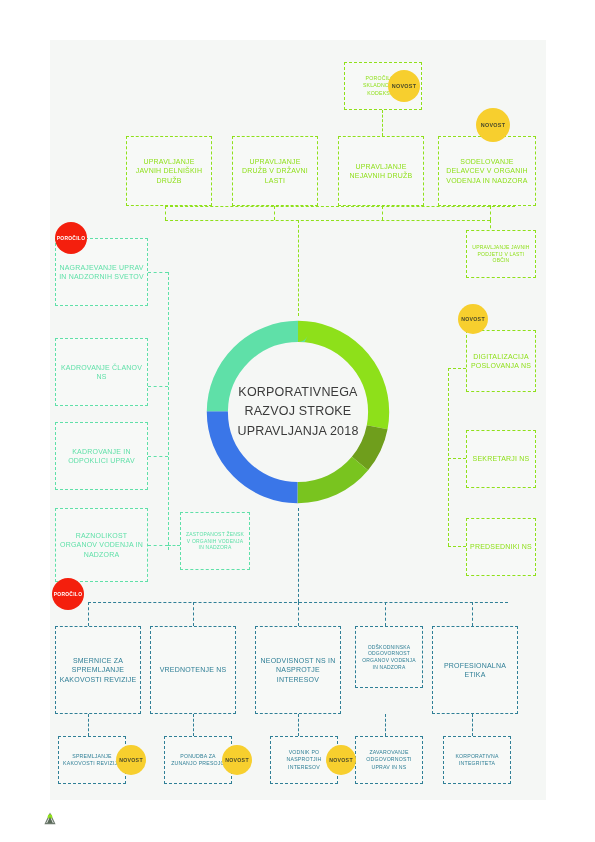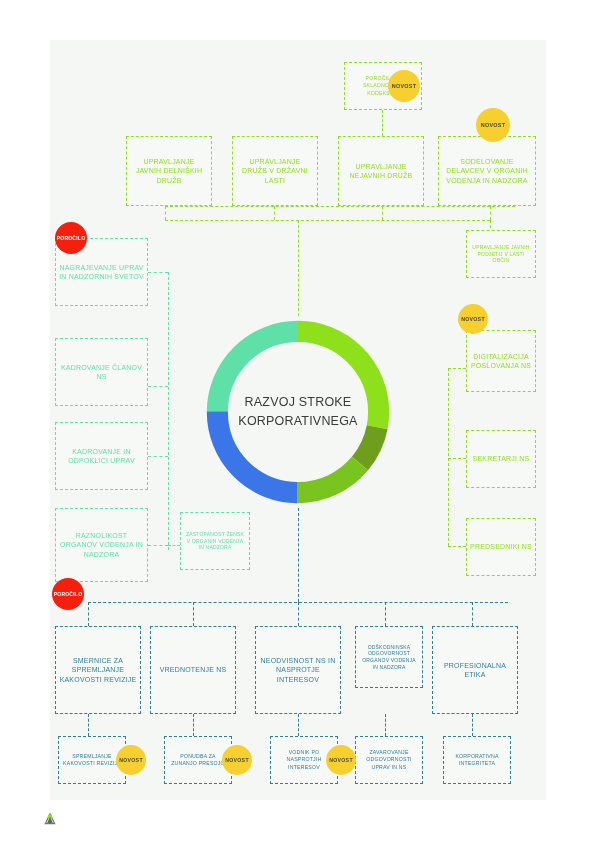--- a/index.html
+++ b/index.html
@@ -213,21 +213,22 @@
   <g transform="rotate(-90 50 50)">
     <circle cx="50" cy="50" r="42" fill="none" stroke="#8ee01a" stroke-width="11" stroke-dasharray="73.9 190.0" stroke-dashoffset="0"></circle>
     <circle cx="50" cy="50" r="42" fill="none" stroke="#6f9e1c" stroke-width="11" stroke-dasharray="21.1 242.8" stroke-dashoffset="-73.9"></circle>
     <circle cx="50" cy="50" r="42" fill="none" stroke="#79c41f" stroke-width="11" stroke-dasharray="37.0 226.9" stroke-dashoffset="-95.0"></circle>
     <circle cx="50" cy="50" r="42" fill="none" stroke="#3a76e8" stroke-width="11" stroke-dasharray="66.0 197.9" stroke-dashoffset="-132.0"></circle>
     <circle cx="50" cy="50" r="42" fill="none" stroke="#5fe0a8" stroke-width="11" stroke-dasharray="65.9 198.0" stroke-dashoffset="-198.0"></circle>
   </g>
 </svg>
 
 <div id="donut-label">
+  <div>KORPORATIVNEGA</div>
   <div>RAZVOJ STROKE</div>
-  <div>KORPORATIVNEGA</div>
+  <div>UPRAVLJANJA 2018</div>
 </div>
 
 <svg id="footer-logo" viewBox="0 0 24 24">
   <path d="M12 3 L20 20 L4 20 Z" fill="none" stroke="#6e7a6e" stroke-width="2"></path>
   <circle cx="12" cy="8" r="4" fill="#8fe01a"></circle>
   <path d="M12 8 L17 19 L7 19 Z" fill="#5a6a5a"></path>
 </svg>
 
 </body></html>

